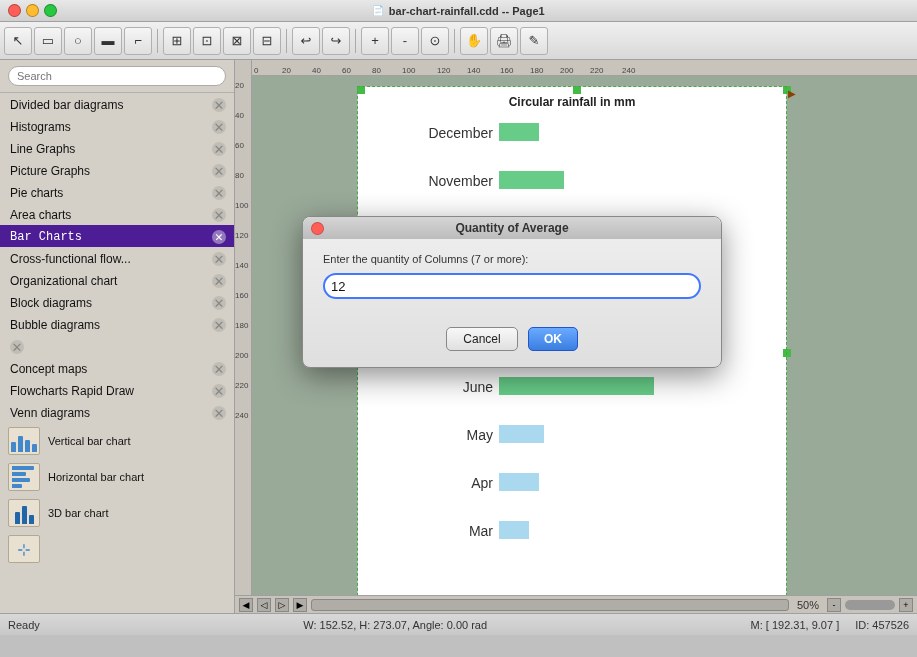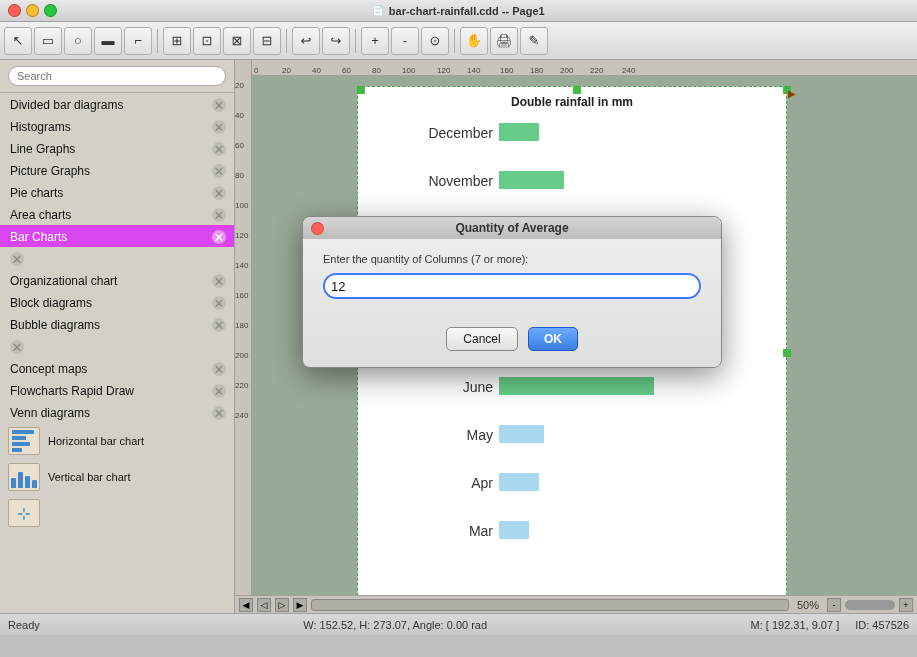--- a/index.html
+++ b/index.html
@@ -84,22 +84,23 @@
       display: flex;
       align-items: flex-end;
       justify-content: space-between;
       padding: 3px 8px 3px 10px;
       cursor: pointer;
       font-size: 12px;
       color: #111;
       min-height: 22px;
     }
     .sidebar-item.active {
-      background: #d946ef;
+      background: #4c1d95;
       color: white;
+      font-family: Liberation Mono, monospace;
     }
     .sidebar-item-text { flex: 1; }
     .sidebar-close { color: #888; font-size: 13px; width: 14px; height: 14px; display: flex; align-items: center; justify-content: center; border-radius: 50%; background: #c0bdb5; }
     .sidebar-item.active .sidebar-close { background: rgba(255,255,255,0.4); color: white; }
 
     
     .sidebar-icon-item {
       display: flex;
       align-items: center;
       padding: 4px 8px;
@@ -244,20 +245,21 @@
       </div>
       <div class="sidebar-item">
         <span class="sidebar-item-text">Area charts</span>
         <span class="sidebar-close">✕</span>
       </div>
       <div class="sidebar-item active">
         <span class="sidebar-item-text">Bar Charts</span>
         <span class="sidebar-close">✕</span>
       </div>
       <div class="sidebar-item">
+        <span class="sidebar-item-text">Cross-functional flow...</span>
         <span class="sidebar-close">✕</span>
       </div>
       <div class="sidebar-item">
         <span class="sidebar-item-text">Organizational chart</span>
         <span class="sidebar-close">✕</span>
       </div>
       <div class="sidebar-item">
         <span class="sidebar-item-text">Block diagrams</span>
         <span class="sidebar-close">✕</span>
       </div>
@@ -274,37 +276,47 @@
       </div>
       <div class="sidebar-item">
         <span class="sidebar-item-text">Flowcharts Rapid Draw</span>
         <span class="sidebar-close">✕</span>
       </div>
       <div class="sidebar-item">
         <span class="sidebar-item-text">Venn diagrams</span>
         <span class="sidebar-close">✕</span>
       </div>
 
+      <div class="sidebar-icon-item">
+        <div class="chart-icon">
+          <div class="bar-v" style="height:10px;"></div>
+          <div class="bar-v" style="height:16px;"></div>
+          <div class="bar-v" style="height:12px;"></div>
+          <div class="bar-v" style="height:8px;"></div>
+        </div>
+        <span>Vertical bar chart</span>
+      </div>
       <div class="sidebar-icon-item">
         <div class="chart-icon" style="align-items:flex-start; flex-direction:column; padding:2px 3px; gap:2px;">
           <div style="height:5px; width:22px; background:#4488cc; border-radius:0 1px 1px 0;"></div>
           <div style="height:5px; width:14px; background:#4488cc; border-radius:0 1px 1px 0;"></div>
           <div style="height:5px; width:18px; background:#4488cc; border-radius:0 1px 1px 0;"></div>
           <div style="height:5px; width:10px; background:#4488cc; border-radius:0 1px 1px 0;"></div>
         </div>
         <span>Horizontal bar chart</span>
       </div>
       <div class="sidebar-icon-item">
-        <div class="chart-icon">
-          <div class="bar-v" style="height:10px;"></div>
-          <div class="bar-v" style="height:16px;"></div>
-          <div class="bar-v" style="height:12px;"></div>
-          <div class="bar-v" style="height:8px;"></div>
-        </div>
-        <span>Vertical bar chart</span>
+        <div class="chart-icon" style="align-items:flex-end;">
+          <div style="position:relative;display:flex;gap:2px;align-items:flex-end;">
+            <div class="bar-v" style="height:12px;background:#2266aa;"></div>
+            <div class="bar-v" style="height:18px;background:#2266aa;"></div>
+            <div class="bar-v" style="height:9px;background:#2266aa;"></div>
+          </div>
+        </div>
+        <span>3D bar chart</span>
       </div>
       <div class="sidebar-icon-item">
         <div class="chart-icon" style="align-items:center;justify-content:center;">
           <div style="font-size:16px;color:#4488cc;">⊹</div>
         </div>
 
       </div>
     </div>
   </div>
 
@@ -344,21 +356,21 @@
         <span class="ruler-label" style="top:245px;">180</span>
         <span class="ruler-label" style="top:275px;">200</span>
         <span class="ruler-label" style="top:305px;">220</span>
         <span class="ruler-label" style="top:335px;">240</span>
       </div>
 
       <div class="canvas-inner">
 
         <div class="chart-paper" style="top:10px; left:105px; width:430px; height:530px;">
 
-          <div style="text-align:center; font-weight:bold; font-size:12px; padding:8px 0 4px; color:#222;">Double rainfall in mm</div>
+          <div style="text-align:center; font-weight:bold; font-size:12px; padding:8px 0 4px; color:#222;">Circular rainfall in mm</div>
 
           <div style="padding:10px 10px 10px 70px; position:relative;">
 
             <div class="chart-row">
               <div class="chart-label">December</div>
               <div class="chart-bar-container" style="width:40px;">
                 <div class="chart-bar bar-green" style="width:40px; height:18px;"></div>
               </div>
             </div>
 

